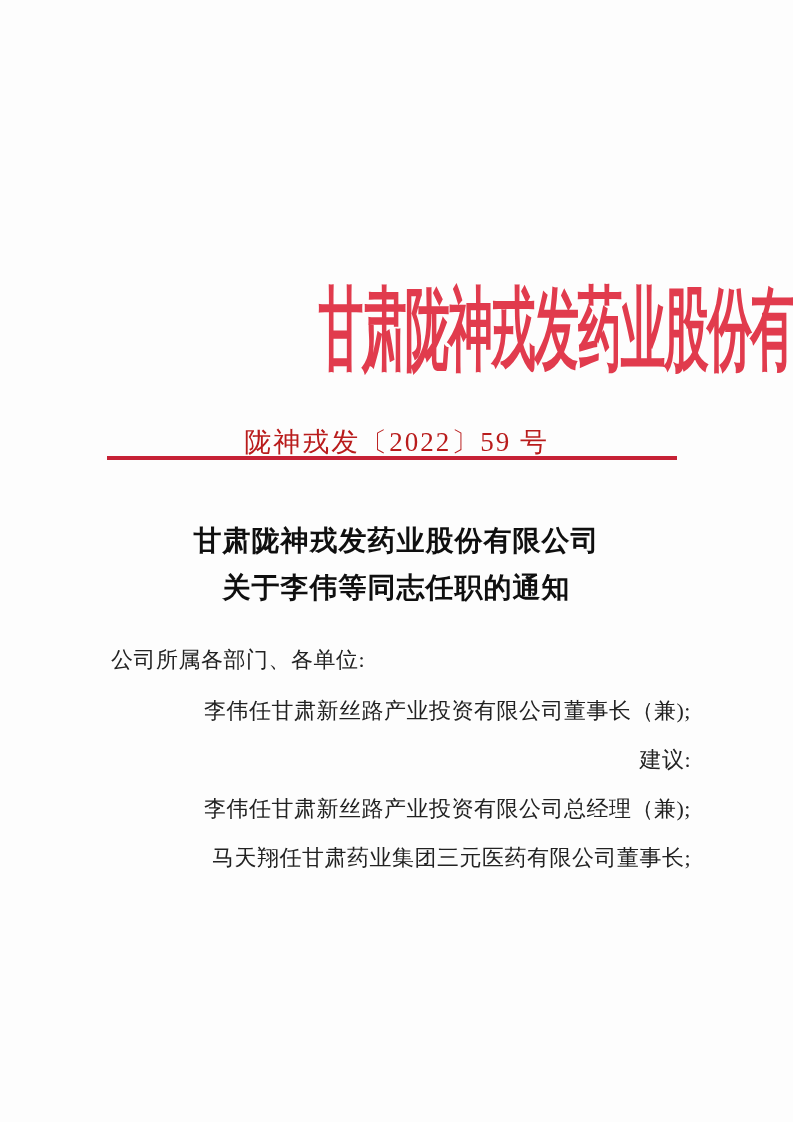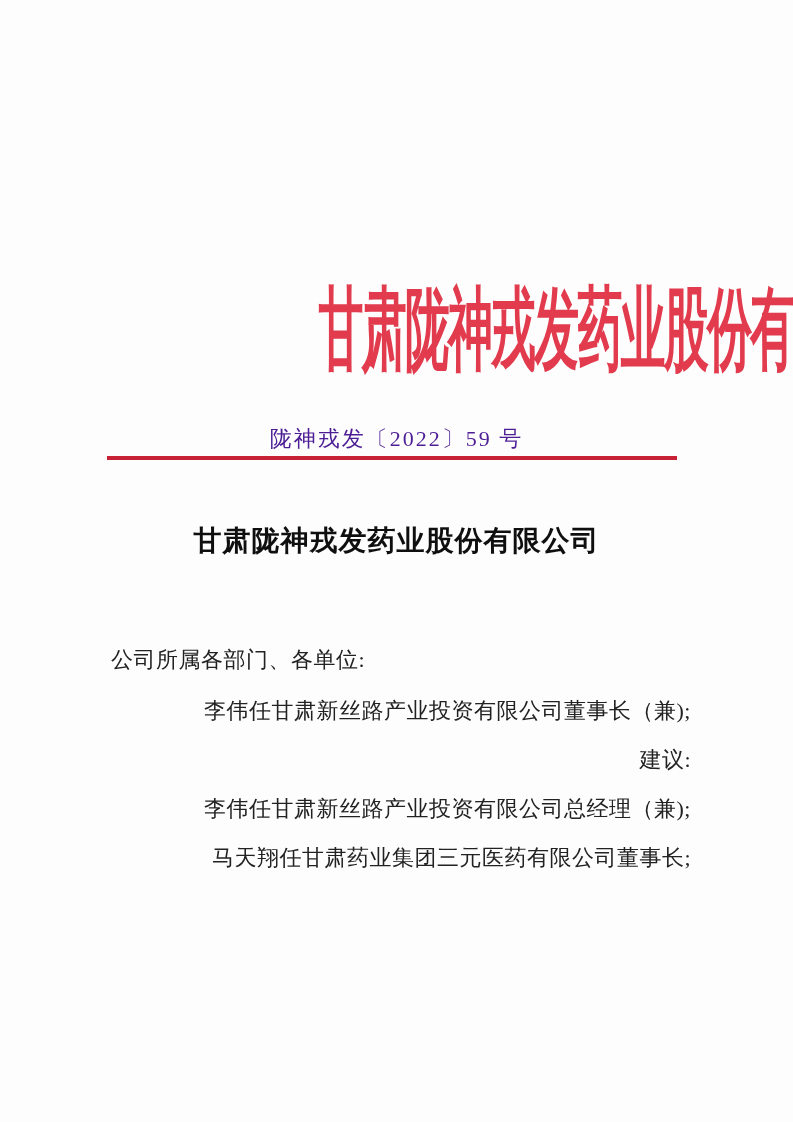--- a/index.html
+++ b/index.html
@@ -35,23 +35,23 @@
     transform: scale(0.52, 1.05);
     transform-origin: center top;
   }
   
   .doc-number {
     position: absolute;
     top: 424px;
     left: 0;
     width: 100%;
     text-align: center;
-    font-size: 22px;
+    font-size: 27px;
     letter-spacing: 2px;
-    color: #4c1d95;
+    color: #b91c1c;
   }
   
   .red-rule {
     position: absolute;
     top: 456px;
     left: 107px;
     width: 570px;
     height: 4px;
     background: #c62135;
   }
@@ -99,20 +99,21 @@
   <div class="letterhead">
     <span class="letterhead-text">甘肃陇神戎发药业股份有限公司文件</span>
   </div>
 
   <div class="doc-number">陇神戎发〔2022〕59 号</div>
 
   <div class="red-rule"></div>
 
   <div class="doc-title">
     <div>甘肃陇神戎发药业股份有限公司</div>
+    <div>关于李伟等同志任职的通知</div>
   </div>
 
   <div class="body-text">
     <p>公司所属各部门、各单位:</p>
     <p class="indent appointment">李伟任甘肃新丝路产业投资有限公司董事长（兼);</p>
     <p class="indent appointment">建议:</p>
     <p class="indent appointment">李伟任甘肃新丝路产业投资有限公司总经理（兼);</p>
     <p class="indent appointment">马天翔任甘肃药业集团三元医药有限公司董事长;</p>
   </div>
 

